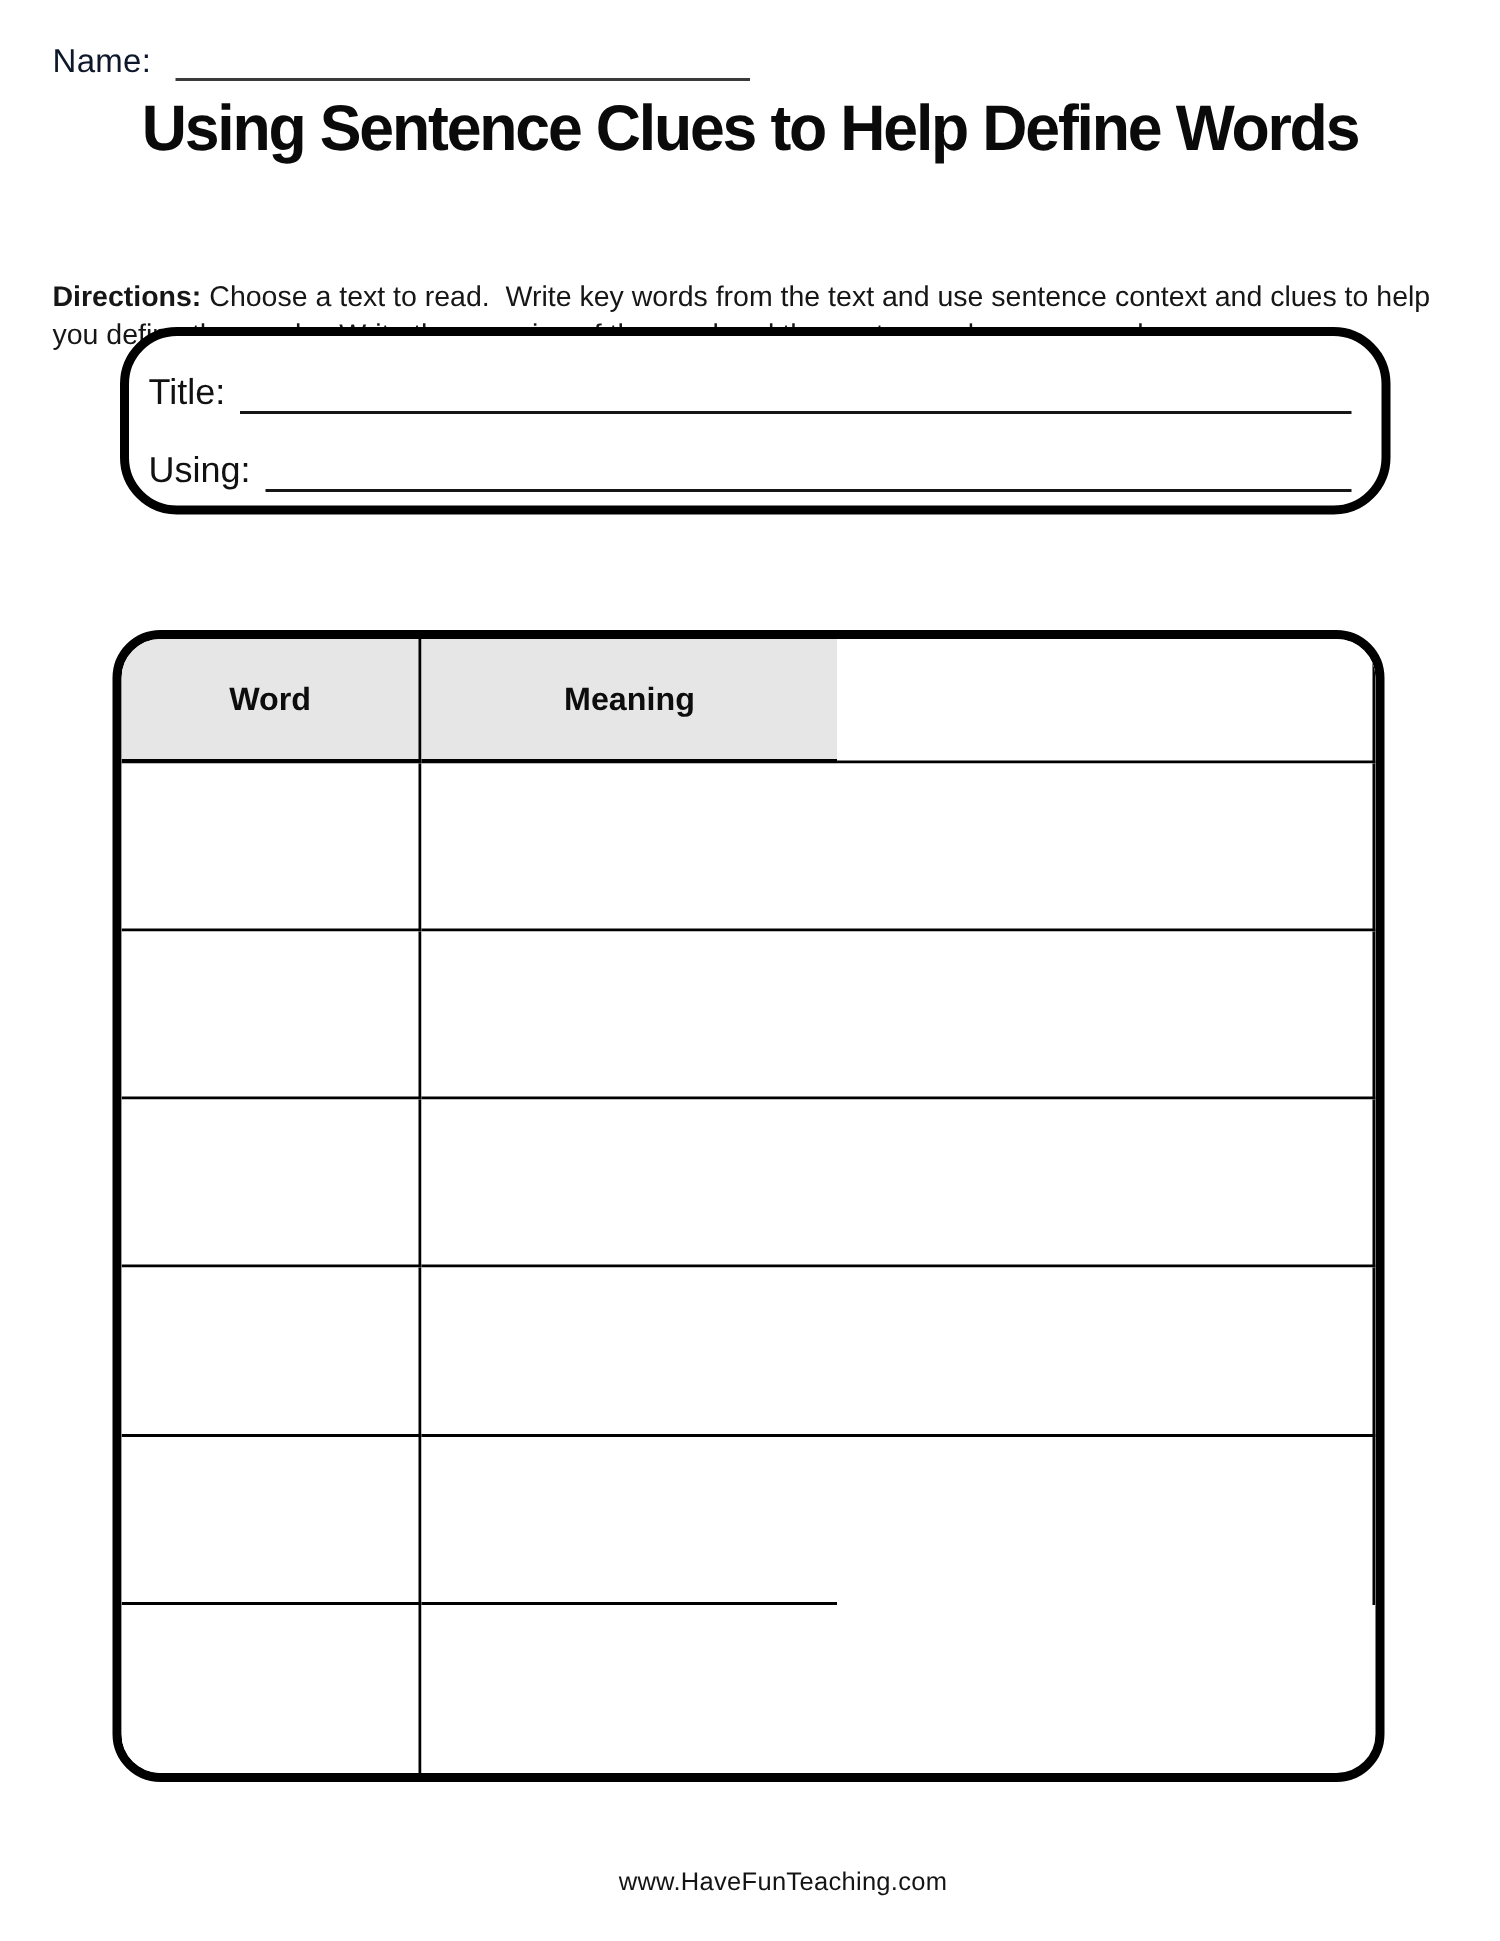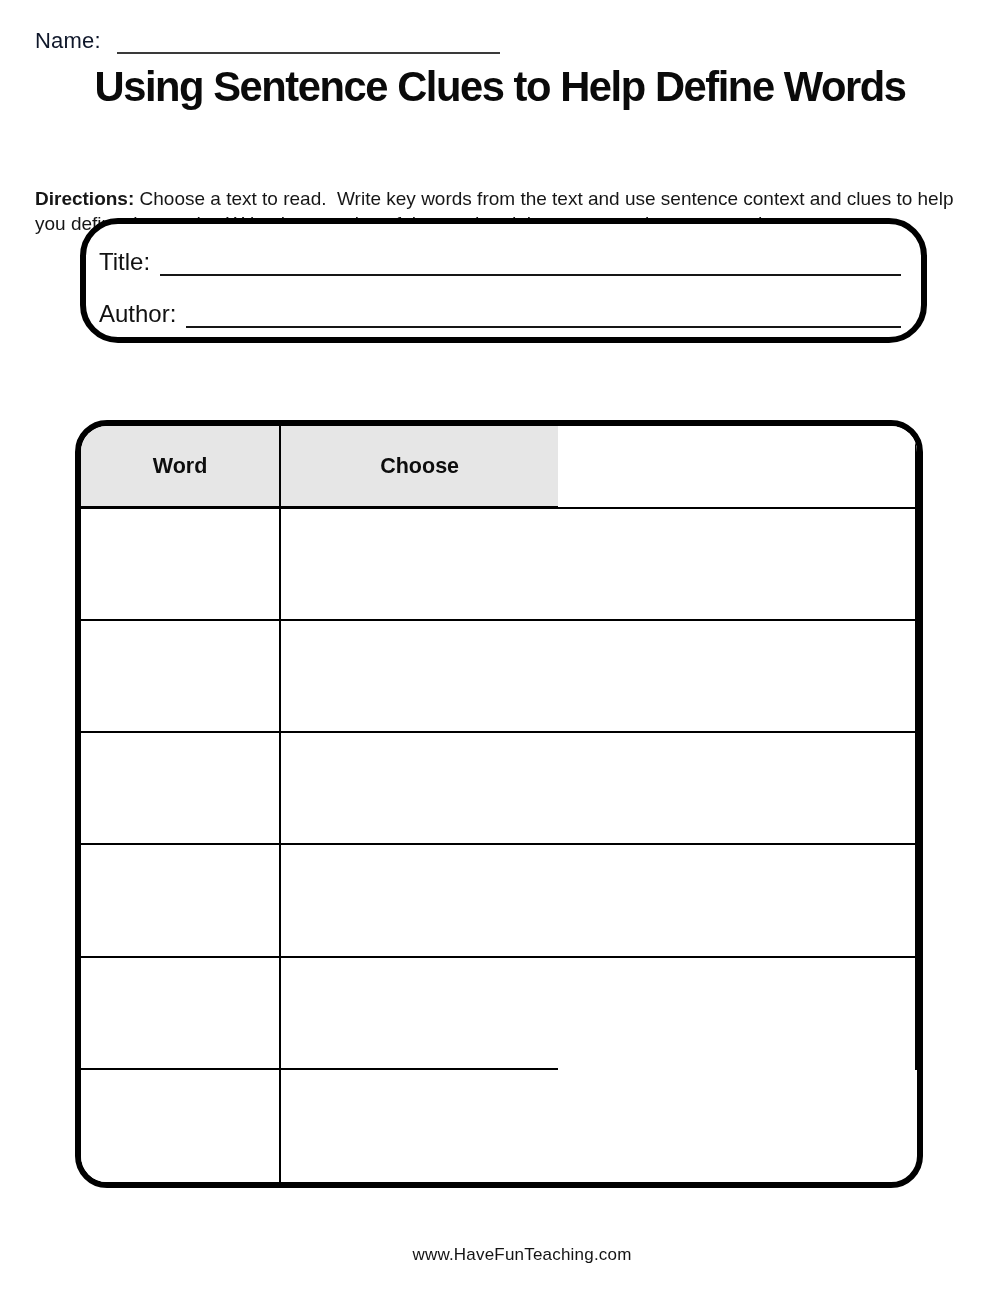--- a/index.html
+++ b/index.html
@@ -146,29 +146,29 @@
 <h1 class="main-title">Using Sentence Clues to Help Define Words</h1>
 
 <p class="directions"><span class="bold">Directions:</span><span> Choose a text to read.  Write key words from the text and use sentence context and clues to help you define the words.  Write the meaning of the word and the sentence clues you used.</span></p>
 
 <div class="book-box">
   <div class="book-row title-row">
     <span class="book-label">Title:</span>
     <span class="book-line"></span>
   </div>
   <div class="book-row author-row">
-    <span class="book-label">Author:</span>
+    <span class="book-label">Using:</span>
     <span class="book-line"></span>
   </div>
 </div>
 
 <div class="wtable">
   <div class="wtable-grid">
     <div class="cell th c1">Word</div>
-    <div class="cell th c3">Choose</div>
+    <div class="cell th c3">Meaning</div>
 
     <div class="cell td c1"></div>
     <div class="cell td c2"></div>
     <div class="cell td c3"></div>
 
     <div class="cell td c1"></div>
     <div class="cell td c2"></div>
     <div class="cell td c3"></div>
 
     <div class="cell td c1"></div>

